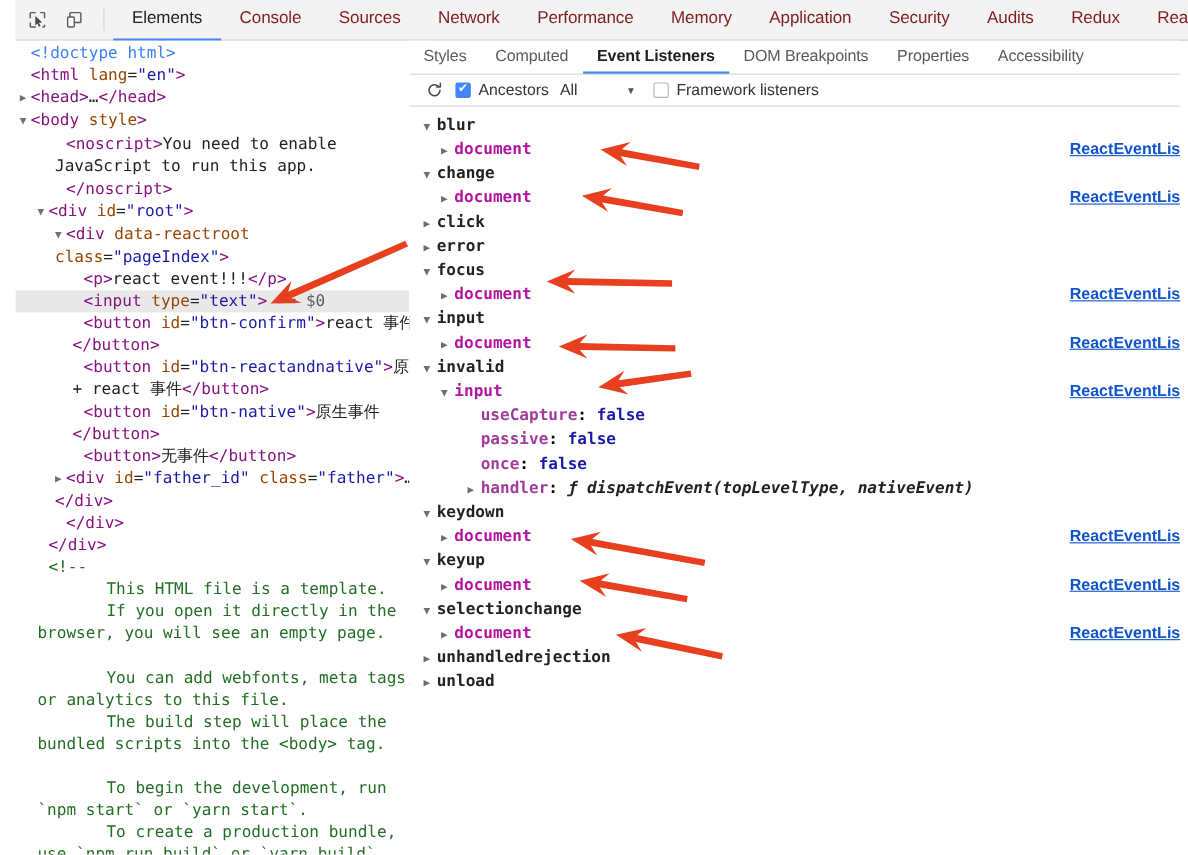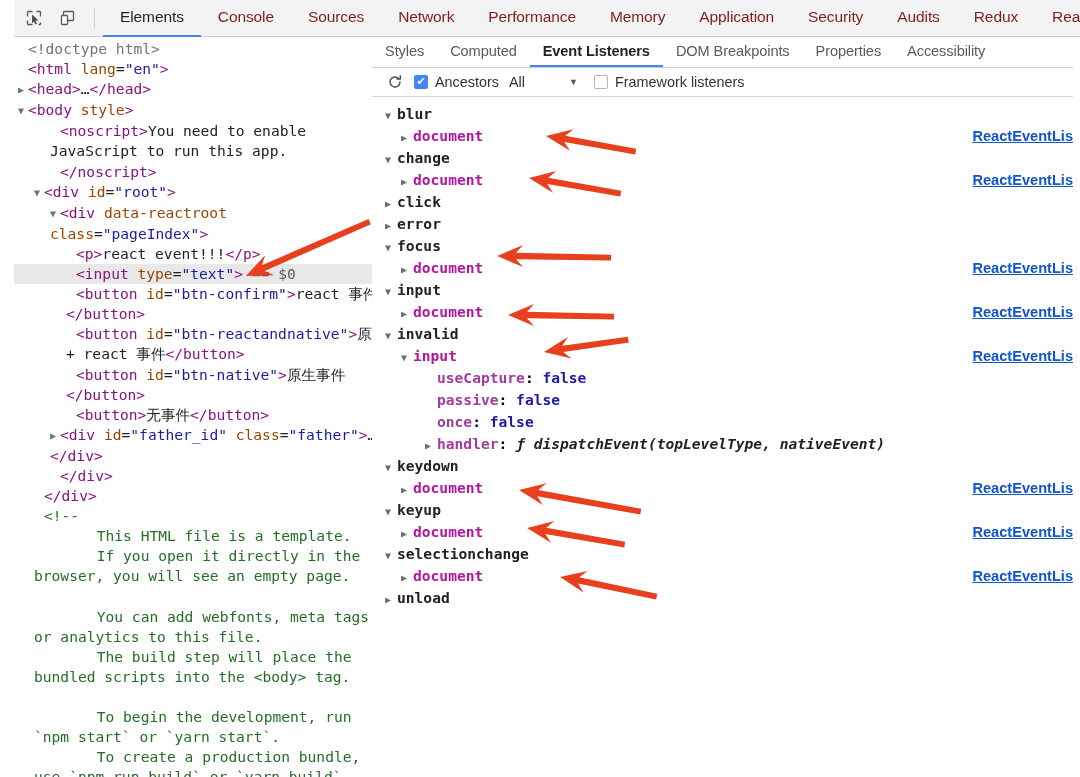--- a/index.html
+++ b/index.html
@@ -80,21 +80,21 @@
   .tri {
     display: inline-block;
     width: 10px;
     color: #727272;
     font-size: 10px;
     vertical-align: 1px;
   }
   .k-tagbr { color: #881280; }   
   .k-attr  { color: #994500; }   
   .k-val   { color: #1a1aa6; }   
-  .k-doctype { color: #737373; }
+  .k-doctype { color: #3b82f6; }
   .k-text  { color: #222; }
   .k-comment { color: #236e25; }
   .k-eq    { color: #222; }
   .k-dollar{ color: #5b5b5b; }
 
   
   .side-pane {
     position: absolute; left: 358px; top: 37px;
     width: 701px; height: 740px;
     background: #fff;
@@ -271,20 +271,21 @@
         <div class="lrow lv2"><span class="arrow-t"></span><span class="prop-key">useCapture</span><span>: </span><span class="prop-val">false</span></div>
         <div class="lrow lv2"><span class="arrow-t"></span><span class="prop-key">passive</span><span>: </span><span class="prop-val">false</span></div>
         <div class="lrow lv2"><span class="arrow-t"></span><span class="prop-key">once</span><span>: </span><span class="prop-val">false</span></div>
         <div class="lrow lv2"><span class="arrow-t">▶</span><span class="prop-key">handler</span><span>: </span><span class="fn-italic">ƒ dispatchEvent(topLevelType, nativeEvent)</span></div>
         <div class="lrow lv0"><span class="arrow-t">▼</span><span class="ev-name">keydown</span></div>
         <div class="lrow lv1"><span class="arrow-t">▶</span><span class="node-name">document</span><span class="link">ReactEventLis</span></div>
         <div class="lrow lv0"><span class="arrow-t">▼</span><span class="ev-name">keyup</span></div>
         <div class="lrow lv1"><span class="arrow-t">▶</span><span class="node-name">document</span><span class="link">ReactEventLis</span></div>
         <div class="lrow lv0"><span class="arrow-t">▼</span><span class="ev-name">selectionchange</span></div>
         <div class="lrow lv1"><span class="arrow-t">▶</span><span class="node-name">document</span><span class="link">ReactEventLis</span></div>
+        <div class="lrow lv0"><span class="arrow-t">▶</span><span class="ev-name">unhandledrejection</span></div>
         <div class="lrow lv0"><span class="arrow-t">▶</span><span class="ev-name">unload</span></div>
       </div>
   </div>
 
   <svg class="annot" id="annot" viewBox="0 0 1080 777">
       <g transform="translate(355,220) rotate(155.52095901483688)">
         <path d="M135.14806694880988,0 L109.14806694880988,-11 L116.14806694880988,-3.2 L0,-4.6 L0,1.2 L116.14806694880988,3.2 L109.14806694880988,11 Z" fill="#e8401f"></path>
       </g>
       <g transform="translate(622,150) rotate(-171.15818543980834)">
         <path d="M91.08238029388559,0 L65.08238029388559,-11 L72.08238029388559,-3.2 L0,-4.6 L0,1.2 L72.08238029388559,3.2 L65.08238029388559,11 Z" fill="#e8401f"></path>

